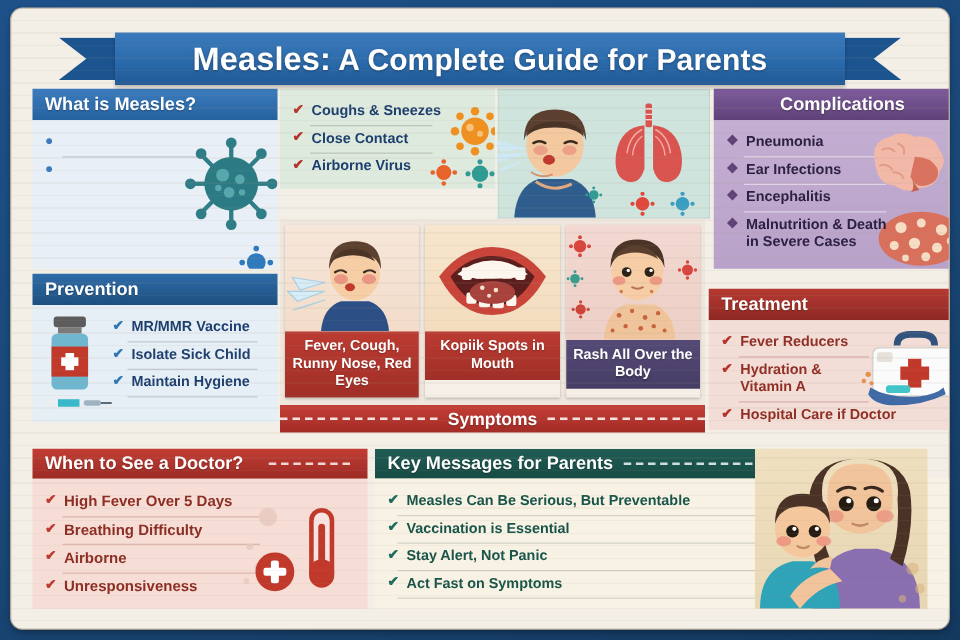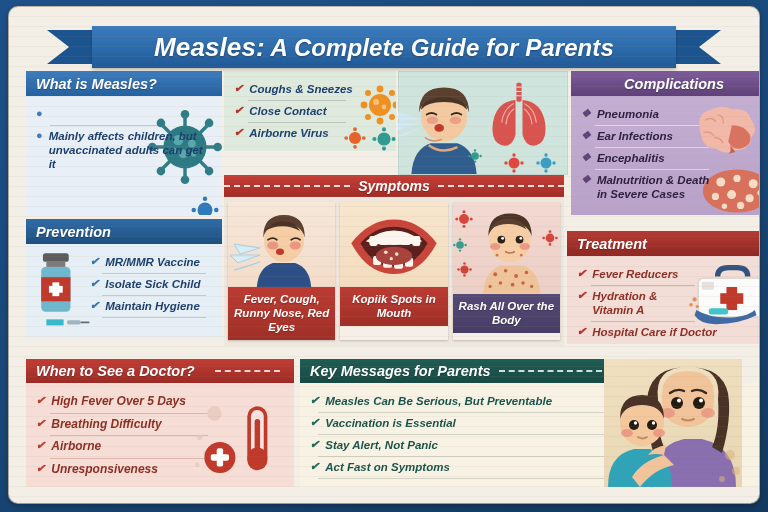--- a/index.html
+++ b/index.html
@@ -24,21 +24,21 @@
   }
   
   #paper::before{
     content:""; position:absolute; inset:0;
     background:repeating-linear-gradient(to bottom,
       rgba(255,255,255,0) 0px, rgba(255,255,255,0) 9px,
       rgba(160,150,130,.18) 9px, rgba(160,150,130,.18) 10px);
     pointer-events:none; z-index:40;
     opacity:.5;
   }
-  #sheet { position:absolute; inset:0;font-style:italic; }
+  #sheet { position:absolute; inset:0; }
 
   
   #title-band{
     position:absolute; left:38px; top:19px; width:674px; height:42px;
     z-index:20;
   }
   .ribbon-main{
     position:absolute; left:45px; top:0; right:45px; height:42px;
     background:linear-gradient(180deg,#3b7bbd 0%,#2764a4 55%,#1f5governor 100%);
     background:linear-gradient(180deg,#3b7bbd 0%,#2a69a9 60%,#205896 100%);
@@ -244,21 +244,20 @@
               </g>
           </svg>
 
           <div style="width:128px;">
             <div class="li">
               <span class="bt">●</span>
             </div>
             <div class="rule" style="margin-left:14px;margin-right:4px;"></div>
             <div class="li" style="width:170px;">
               <span class="bt">●</span>
-              <span class="tx">Mainly affects children, but unvaccinated adults can get it</span>
             </div>
           </div>
         </div>
       </div>
 
       <div class="panel" id="pan-prev">
         <div class="p-head">Prevention</div>
         <div class="p-body">
 
           <svg class="art" style="left:4px; top:4px;" width="62" height="86" viewBox="0 0 70 100">
@@ -500,25 +499,20 @@
             <div class="rule" style="margin-right:0;"></div>
             <div class="li" style="width:170px;">
               <span class="bt">✔</span>
               <span class="tx">Hospital Care if Doctor</span>
             </div>
           </div>
         </div>
       </div>
 
       <div id="sym">
-        <div id="sym-head">
-          <span class="dash"></span>
-          <span>Symptoms</span>
-          <span class="dash"></span>
-        </div>
         <div id="sym-cards">
 
           <div class="sym-card">
             <div class="sym-art" style="background:linear-gradient(180deg,#f6e7da,#f3dcc9);">
               <svg style="position:absolute;left:16px;top:4px;" width="80" height="82" viewBox="0 0 100 100">
                 <path d="M16 100 q2-24 20-30 h28 q18 6 20 30 z" fill="#2c4f85"></path>
                 <ellipse cx="50" cy="42" rx="25" ry="27" fill="#f6cda4"></ellipse>
                 <path d="M24 38 q0-28 26-28 t26 28 q-5-17-26-17 t-26 17z" fill="#5b4030"></path>
                 <path d="M26 30 q10-14 24-12 q14 0 20 12 q-10-6-22-6 t-22 6z" fill="#4a3426"></path>
                 <ellipse cx="36" cy="48" rx="7" ry="5" fill="#e8887a" opacity=".8"></ellipse>
@@ -630,20 +624,25 @@
                     <circle cx="36" cy="20" r="3.4"></circle>
                     <circle cx="20" cy="36" r="3.4"></circle>
                     <circle cx="4" cy="20" r="3.4"></circle>
                   </g>
               </svg>
             </div>
             <div class="sym-cap cap-purple">Rash All Over the Body</div>
           </div>
 
         </div>
+        <div id="sym-head">
+          <span class="dash"></span>
+          <span>Symptoms</span>
+          <span class="dash"></span>
+        </div>
       </div>
 
       <div id="pan-doctor">
         <div class="p-head">
           <span>When to See a Doctor?</span>
           <span class="dash"></span>
         </div>
         <div class="p-body">
           <svg id="art-doctor-therm" viewBox="0 0 100 92">
             <g fill="#e8c8bf" opacity=".8">

